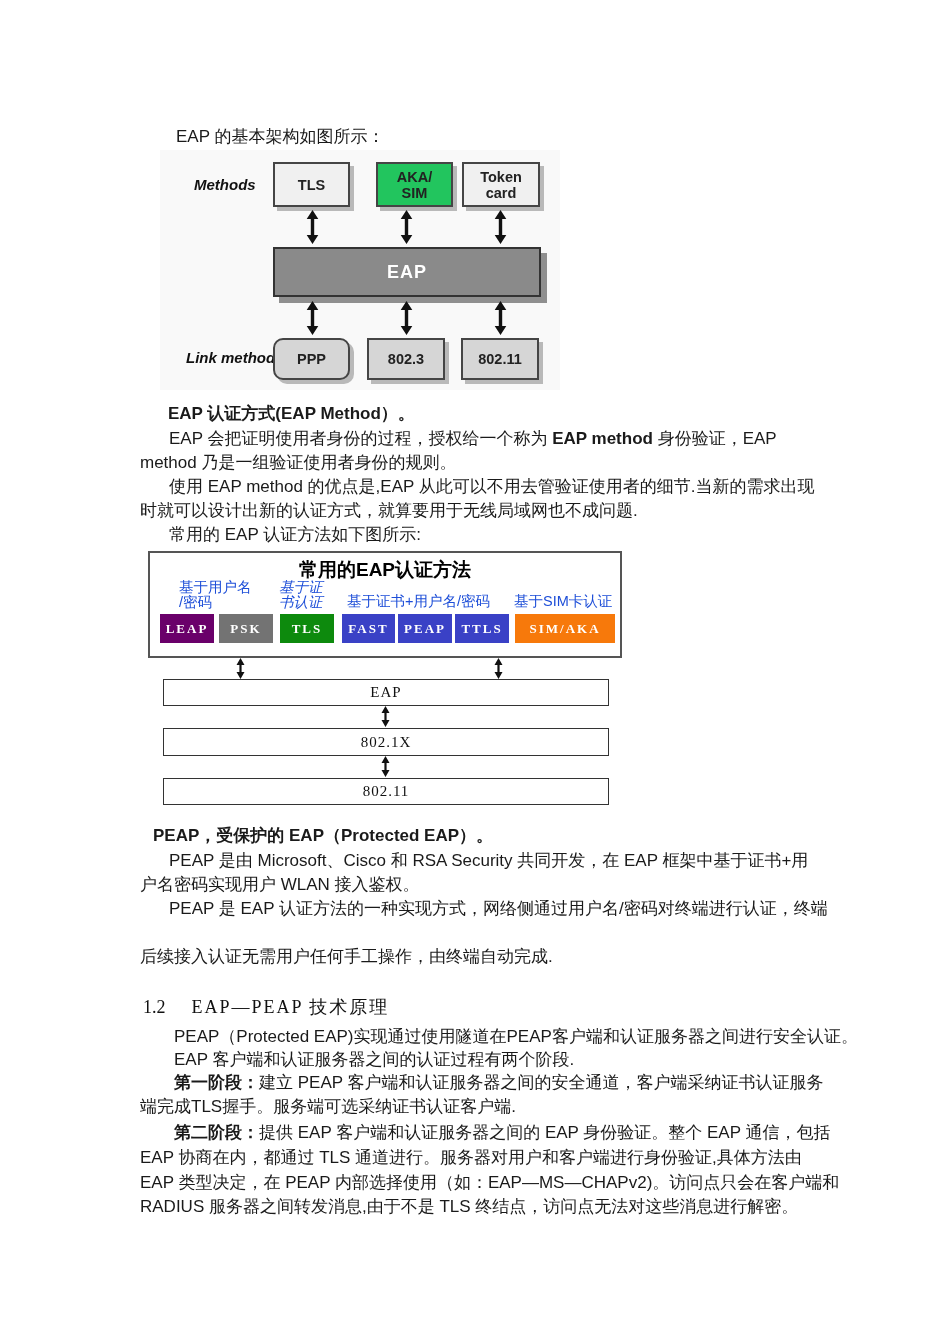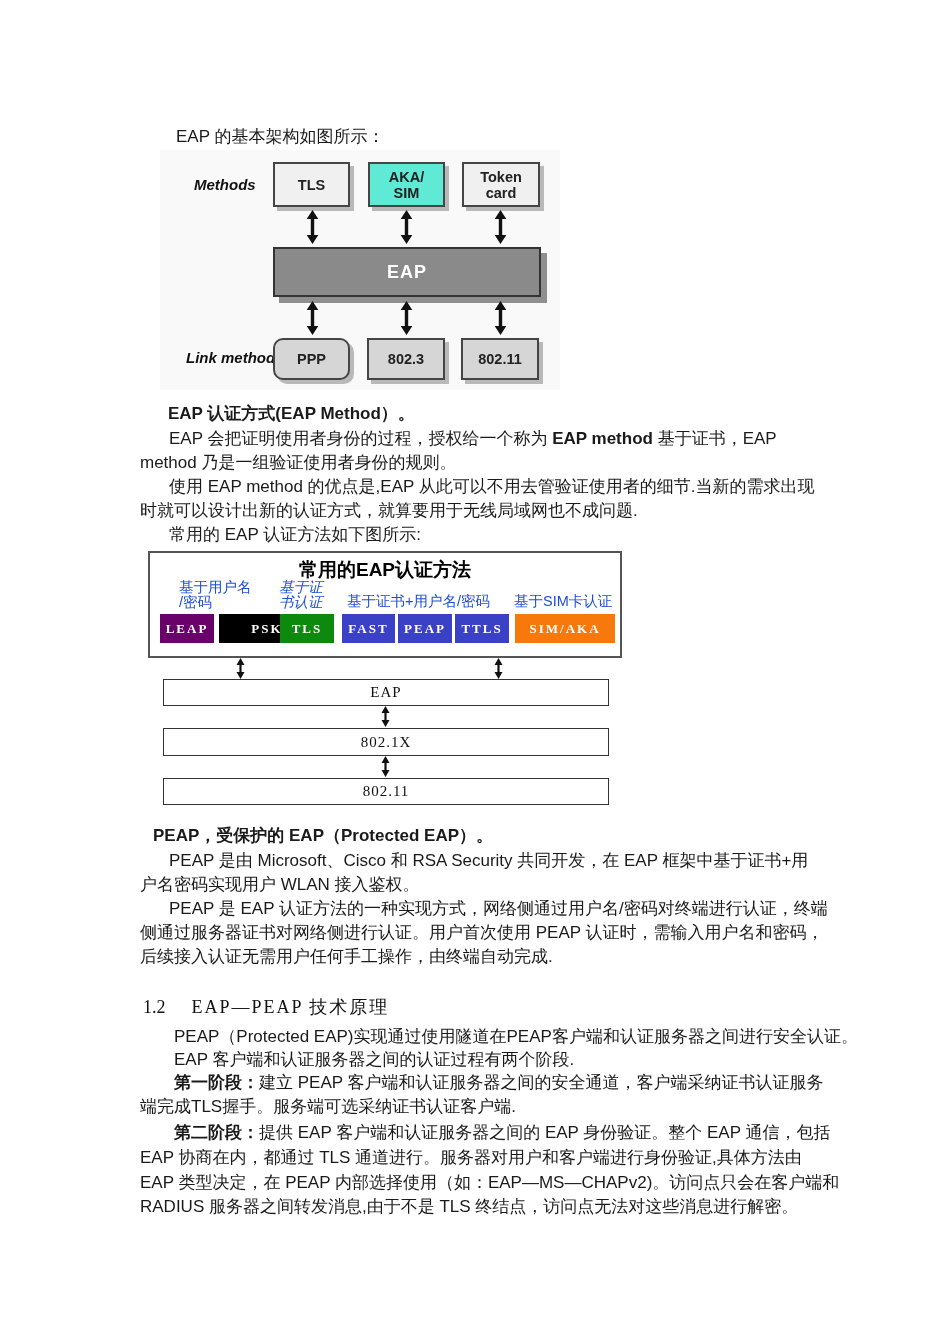--- a/index.html
+++ b/index.html
@@ -52,21 +52,21 @@
 <body>
 
 <div id="page">
 
   <div class="line" style="left:176px;top:126px;">EAP 的基本架构如图所示：</div>
 
   <div id="fig1">
     <div class="f1-label" style="left:34px;top:26px;">Methods</div>
 
     <div class="f1-box" style="left: 113px; top: 12px; width: 73px; height: 41px; background-color: rgb(240, 240, 240);">TLS</div>
-    <div class="f1-box" style="left: 208px; top: 12px; width: 73px; height: 41px; background-color: #5eead4;">AKA/
+    <div class="f1-box" style="left: 216px; top: 12px; width: 73px; height: 41px; background-color: #22c55e;">AKA/
 SIM</div>
     <div class="f1-box" style="left: 302px; top: 12px; width: 74px; height: 41px; background-color: rgb(240, 240, 240);">Token
 card</div>
 
     <span class="arrow" style="left:146px;top:60px;"><svg width="13" height="34" viewBox="0 0 13 34">
           <path d="M6.5 0 L12.3 9 L8.2 9 L8.2 25 L12.3 25 L6.5 34 L0.7 25 L4.8 25 L4.8 9 L0.7 9 Z" fill="#111"></path>
         </svg></span>
     <span class="arrow" style="left:240px;top:60px;"><svg width="13" height="34" viewBox="0 0 13 34">
           <path d="M6.5 0 L12.3 9 L8.2 9 L8.2 25 L12.3 25 L6.5 34 L0.7 25 L4.8 25 L4.8 9 L0.7 9 Z" fill="#111"></path>
         </svg></span>
@@ -87,38 +87,38 @@
         </svg></span>
 
     <div class="f1-label" style="left:26px;top:199px;">Link method</div>
 
     <div class="f1-box" style="left: 113px; top: 188px; width: 73px; height: 38px; background-color: rgb(214, 214, 214); border-radius: 10px;">PPP</div>
     <div class="f1-box" style="left: 207px; top: 188px; width: 74px; height: 38px; background-color: rgb(214, 214, 214);">802.3</div>
     <div class="f1-box" style="left: 301px; top: 188px; width: 74px; height: 38px; background-color: rgb(214, 214, 214);">802.11</div>
   </div>
 
   <div class="line b" style="left:168px;top:403px;">EAP 认证方式(EAP Method）。</div>
-  <div class="line" style="left:169px;top:428px;"><span>EAP 会把证明使用者身份的过程，授权给一个称为 </span><span class="b">EAP method</span><span> 基于证书，EAP</span></div>
+  <div class="line" style="left:169px;top:428px;"><span>EAP 会把证明使用者身份的过程，授权给一个称为 </span><span class="b">EAP method</span><span> 身份验证，EAP</span></div>
   <div class="line" style="left:140px;top:452px;">method 乃是一组验证使用者身份的规则。</div>
   <div class="line" style="left:169px;top:476px;">使用 EAP method 的优点是,EAP 从此可以不用去管验证使用者的细节.当新的需求出现</div>
   <div class="line" style="left:140px;top:500px;">时就可以设计出新的认证方式，就算要用于无线局域网也不成问题.</div>
   <div class="line" style="left:169px;top:524px;">常用的 EAP 认证方法如下图所示:</div>
 
   <div id="fig2">
     <div id="fig2-outer">
       <div id="fig2-title">常用的EAP认证方法</div>
       <div class="f2-cat" style="left:29px;top:27px;">基于用户名
 /密码</div>
       <div class="f2-cat" style="left:129px;top:27px;font-style:italic;">基于证
 书认证</div>
       <div class="f2-cat" style="left:197px;top:41px;">基于证书+用户名/密码</div>
       <div class="f2-cat" style="left:364px;top:41px;">基于SIM卡认证</div>
 
       <div class="f2-box" style="left: 10px; width: 54px; background-color: rgb(106, 0, 106);">LEAP</div>
-      <div class="f2-box" style="left: 69px; width: 54px; background-color: #000000; padding-left: 21px;">PSK</div>
+      <div class="f2-box" style="left: 69px; width: 54px; background-color: #737373;">PSK</div>
       <div class="f2-box" style="left: 130px; width: 54px; background-color: rgb(13, 138, 13);">TLS</div>
       <div class="f2-box" style="left: 192px; width: 53px; background-color: rgb(58, 65, 198);">FAST</div>
       <div class="f2-box" style="left: 248px; width: 54px; background-color: rgb(58, 65, 198);">PEAP</div>
       <div class="f2-box" style="left: 305px; width: 54px; background-color: rgb(58, 65, 198);">TTLS</div>
       <div class="f2-box" style="left: 365px; width: 100px; background-color: rgb(247, 121, 11);">SIM/AKA</div>
     </div>
 
     <span class="arrow" style="left:96px;top:110px;"><svg width="9" height="21" viewBox="0 0 9 21">
           <path d="M4.5 0 L8.5 7 L5.6 7 L5.6 14 L8.5 14 L4.5 21 L0.5 14 L3.4 14 L3.4 7 L0.5 7 Z" fill="#111"></path>
         </svg></span>
@@ -138,21 +138,20 @@
           <path d="M4.5 0 L8.5 7 L5.6 7 L5.6 14 L8.5 14 L4.5 21 L0.5 14 L3.4 14 L3.4 7 L0.5 7 Z" fill="#111"></path>
         </svg></span>
 
     <div class="f2-layer" style="top:230px;">802.11</div>
   </div>
 
   <div class="line b" style="left:153px;top:825px;">PEAP，受保护的 EAP（Protected EAP）。</div>
   <div class="line" style="left:140px;top:874px;">户名密码实现用户 WLAN 接入鉴权。</div>
   <div class="line" style="left:169px;top:850px;">PEAP 是由 Microsoft、Cisco 和 RSA Security 共同开发，在 EAP 框架中基于证书+用</div>
   <div class="line" style="left:169px;top:898px;">PEAP 是 EAP 认证方法的一种实现方式，网络侧通过用户名/密码对终端进行认证，终端</div>
-  <div class="line" style="left:140px;top:922px;">侧通过服务器证书对网络侧进行认证。用户首次使用 PEAP 认证时，需输入用户名和密码，</div>
   <div class="line" style="left:140px;top:946px;">后续接入认证无需用户任何手工操作，由终端自动完成.</div>
 
   <div id="sec12-heading">
     <span class="num">1.2</span><span class="ttl">EAP—PEAP 技术原理</span>
   </div>
   <div class="line" style="left:174px;top:1026px;">PEAP（Protected EAP)实现通过使用隧道在PEAP客户端和认证服务器之间进行安全认证。</div>
   <div class="line" style="left:174px;top:1049px;">EAP 客户端和认证服务器之间的认证过程有两个阶段.</div>
   <div class="line" style="left:174px;top:1072px;"><span class="b">第一阶段：</span><span>建立 PEAP 客户端和认证服务器之间的安全通道，客户端采纳证书认证服务</span></div>
   <div class="line" style="left:140px;top:1096px;">端完成TLS握手。服务端可选采纳证书认证客户端.</div>
   <div class="line" style="left:174px;top:1122px;"><span class="b">第二阶段：</span><span>提供 EAP 客户端和认证服务器之间的 EAP 身份验证。整个 EAP 通信，包括</span></div>

